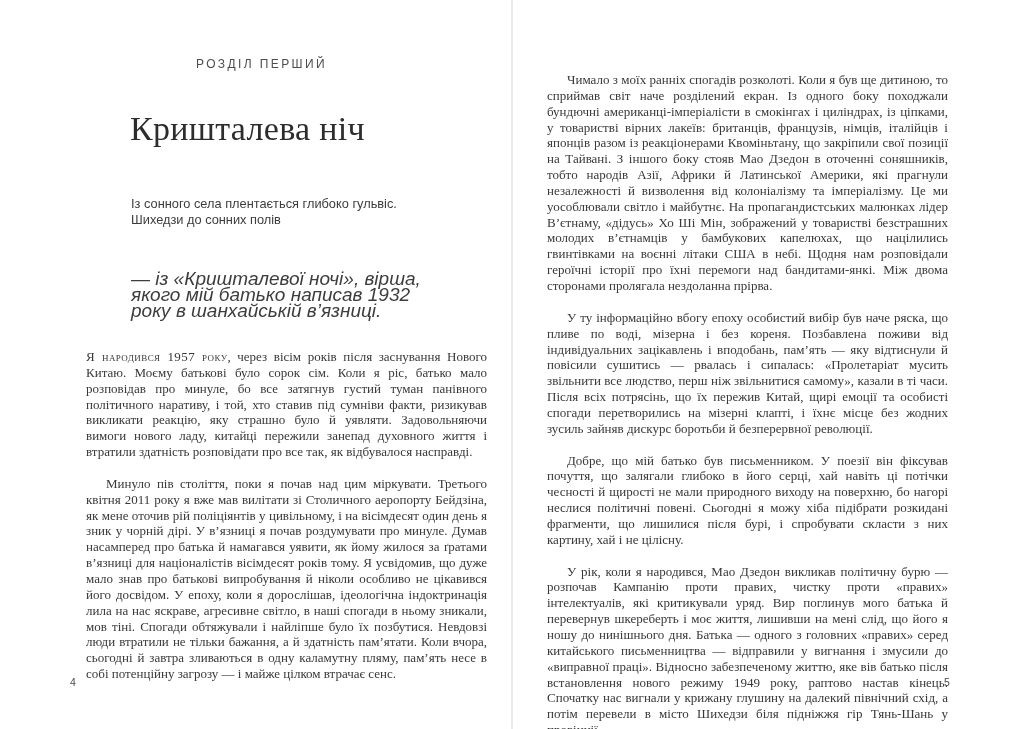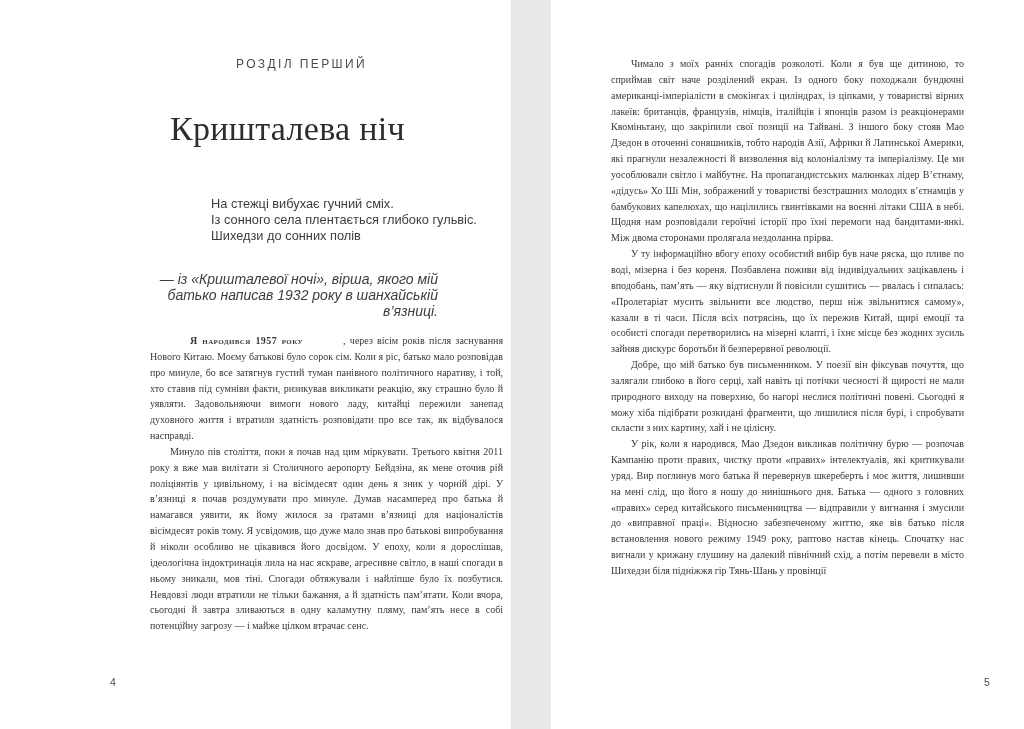--- a/index.html
+++ b/index.html
@@ -1,15 +1,15 @@
 <!DOCTYPE html>
 <html lang="uk"><head>
 <meta charset="utf-8">
 <style>
-  * { box-sizing: border-box; padding-left: 40px; }
+  * { box-sizing: border-box; }
   html, body { margin: 0; padding: 0; background: #ffffff; }
   .spread {
     position: relative;
     width: 1024px;
     height: 729px;
     background: #ffffff;
     font-family: "Liberation Serif", serif;
     color: #383838;
     overflow: hidden;
   }
@@ -42,42 +42,41 @@
   .epigraph {
     position: absolute;
     left: 131px; top: 196px;
     font-family: "Liberation Sans", sans-serif;
     font-size: 12.8px;
     line-height: 15.8px;
     color: #3d3d3d;
   }
   .attribution {
     position: absolute;
-    left: 116px; top: 271px;
+    left: 131px; top: 271px;
     width: 322px;
     font-family: "Liberation Sans", sans-serif;
     font-style: italic;
-    font-size: 14px;
+    font-size: 19px;
     line-height: 16px;
     color: #3d3d3d;
-    text-align: right;
   }
   .body { position: absolute; width: 433px; }
   .body-left  { left: 70px;  top: 333px; }
   .body-right { left: 531px; top: 56px; }
   .body p {
-    margin: 0;
-    font-size: 10px;
+    margin: 16px;
+    font-size: 13px;
     line-height: 15.85px;
     text-align: justify;
     hyphens: auto;
     -webkit-hyphens: auto;
   }
   .body p.indent { text-indent: 20px; }
-  .lead-caps { font-variant: small-caps; letter-spacing: 0.4px; font-weight: bold; }
+  .lead-caps { font-variant: small-caps; letter-spacing: 0.4px; }
   .pagenum {
     position: absolute;
     top: 676px;
     font-family: "Liberation Sans", sans-serif;
     font-size: 10.5px;
     color: #4a4a4a;
   }
   .pagenum-left  { left: 70px; }
   .pagenum-right { left: 944px; }
 </style>
@@ -87,21 +86,20 @@
 <div class="spread">
 
   <div class="spine"></div>
 
   <section class="page">
     <div class="chapter-label">РОЗДІЛ ПЕРШИЙ</div>
 
     <h1 class="title">Кришталева ніч</h1>
 
     <div class="epigraph">
-      <div>На стежці вибухає гучний сміх.</div>
       <div>Із сонного села плентається глибоко гульвіс.</div>
       <div>Шихедзи до сонних полів</div>
     </div>
 
     <div class="attribution">— із «Кришталевої ночі», вірша, якого мій батько написав 1932 року в шанхайській в’язниці.</div>
 
     <div class="body body-left">
       <p><span class="lead-caps">Я народився 1957 року</span><span>, через вісім років після заснування Нового Китаю. Моєму батькові було сорок сім. Коли я ріс, батько мало розповідав про минуле, бо все затягнув густий туман панівного політичного наративу, і той, хто ставив під сумніви факти, ризикував викликати реакцію, яку страшно було й уявляти. Задовольняючи вимоги нового ладу, китайці пережили занепад духовного життя і втратили здатність розповідати про все так, як відбувалося насправді.</span></p>
       <p class="indent">Минуло пів століття, поки я почав над цим міркувати. Третього квітня 2011 року я вже мав вилітати зі Столичного аеропорту Бейдзіна, як мене оточив рій поліціянтів у цивільному, і на вісімдесят один день я зник у чорній дірі. У в’язниці я почав роздумувати про минуле. Думав насамперед про батька й намагався уявити, як йому жилося за ґратами в’язниці для націоналістів вісімдесят років тому. Я усвідомив, що дуже мало знав про батькові випробування й ніколи особливо не цікавився його досвідом. У епоху, коли я дорослішав, ідеологічна індоктринація лила на нас яскраве, агресивне світло, в наші спогади в ньому зникали, мов тіні. Спогади обтяжували і найліпше було їх позбутися. Невдовзі люди втратили не тільки бажання, а й здатність пам’ятати. Коли вчора, сьогодні й завтра зливаються в одну каламутну пляму, пам’ять несе в собі потенційну загрозу — і майже цілком втрачає сенс.</p>
     </div>

